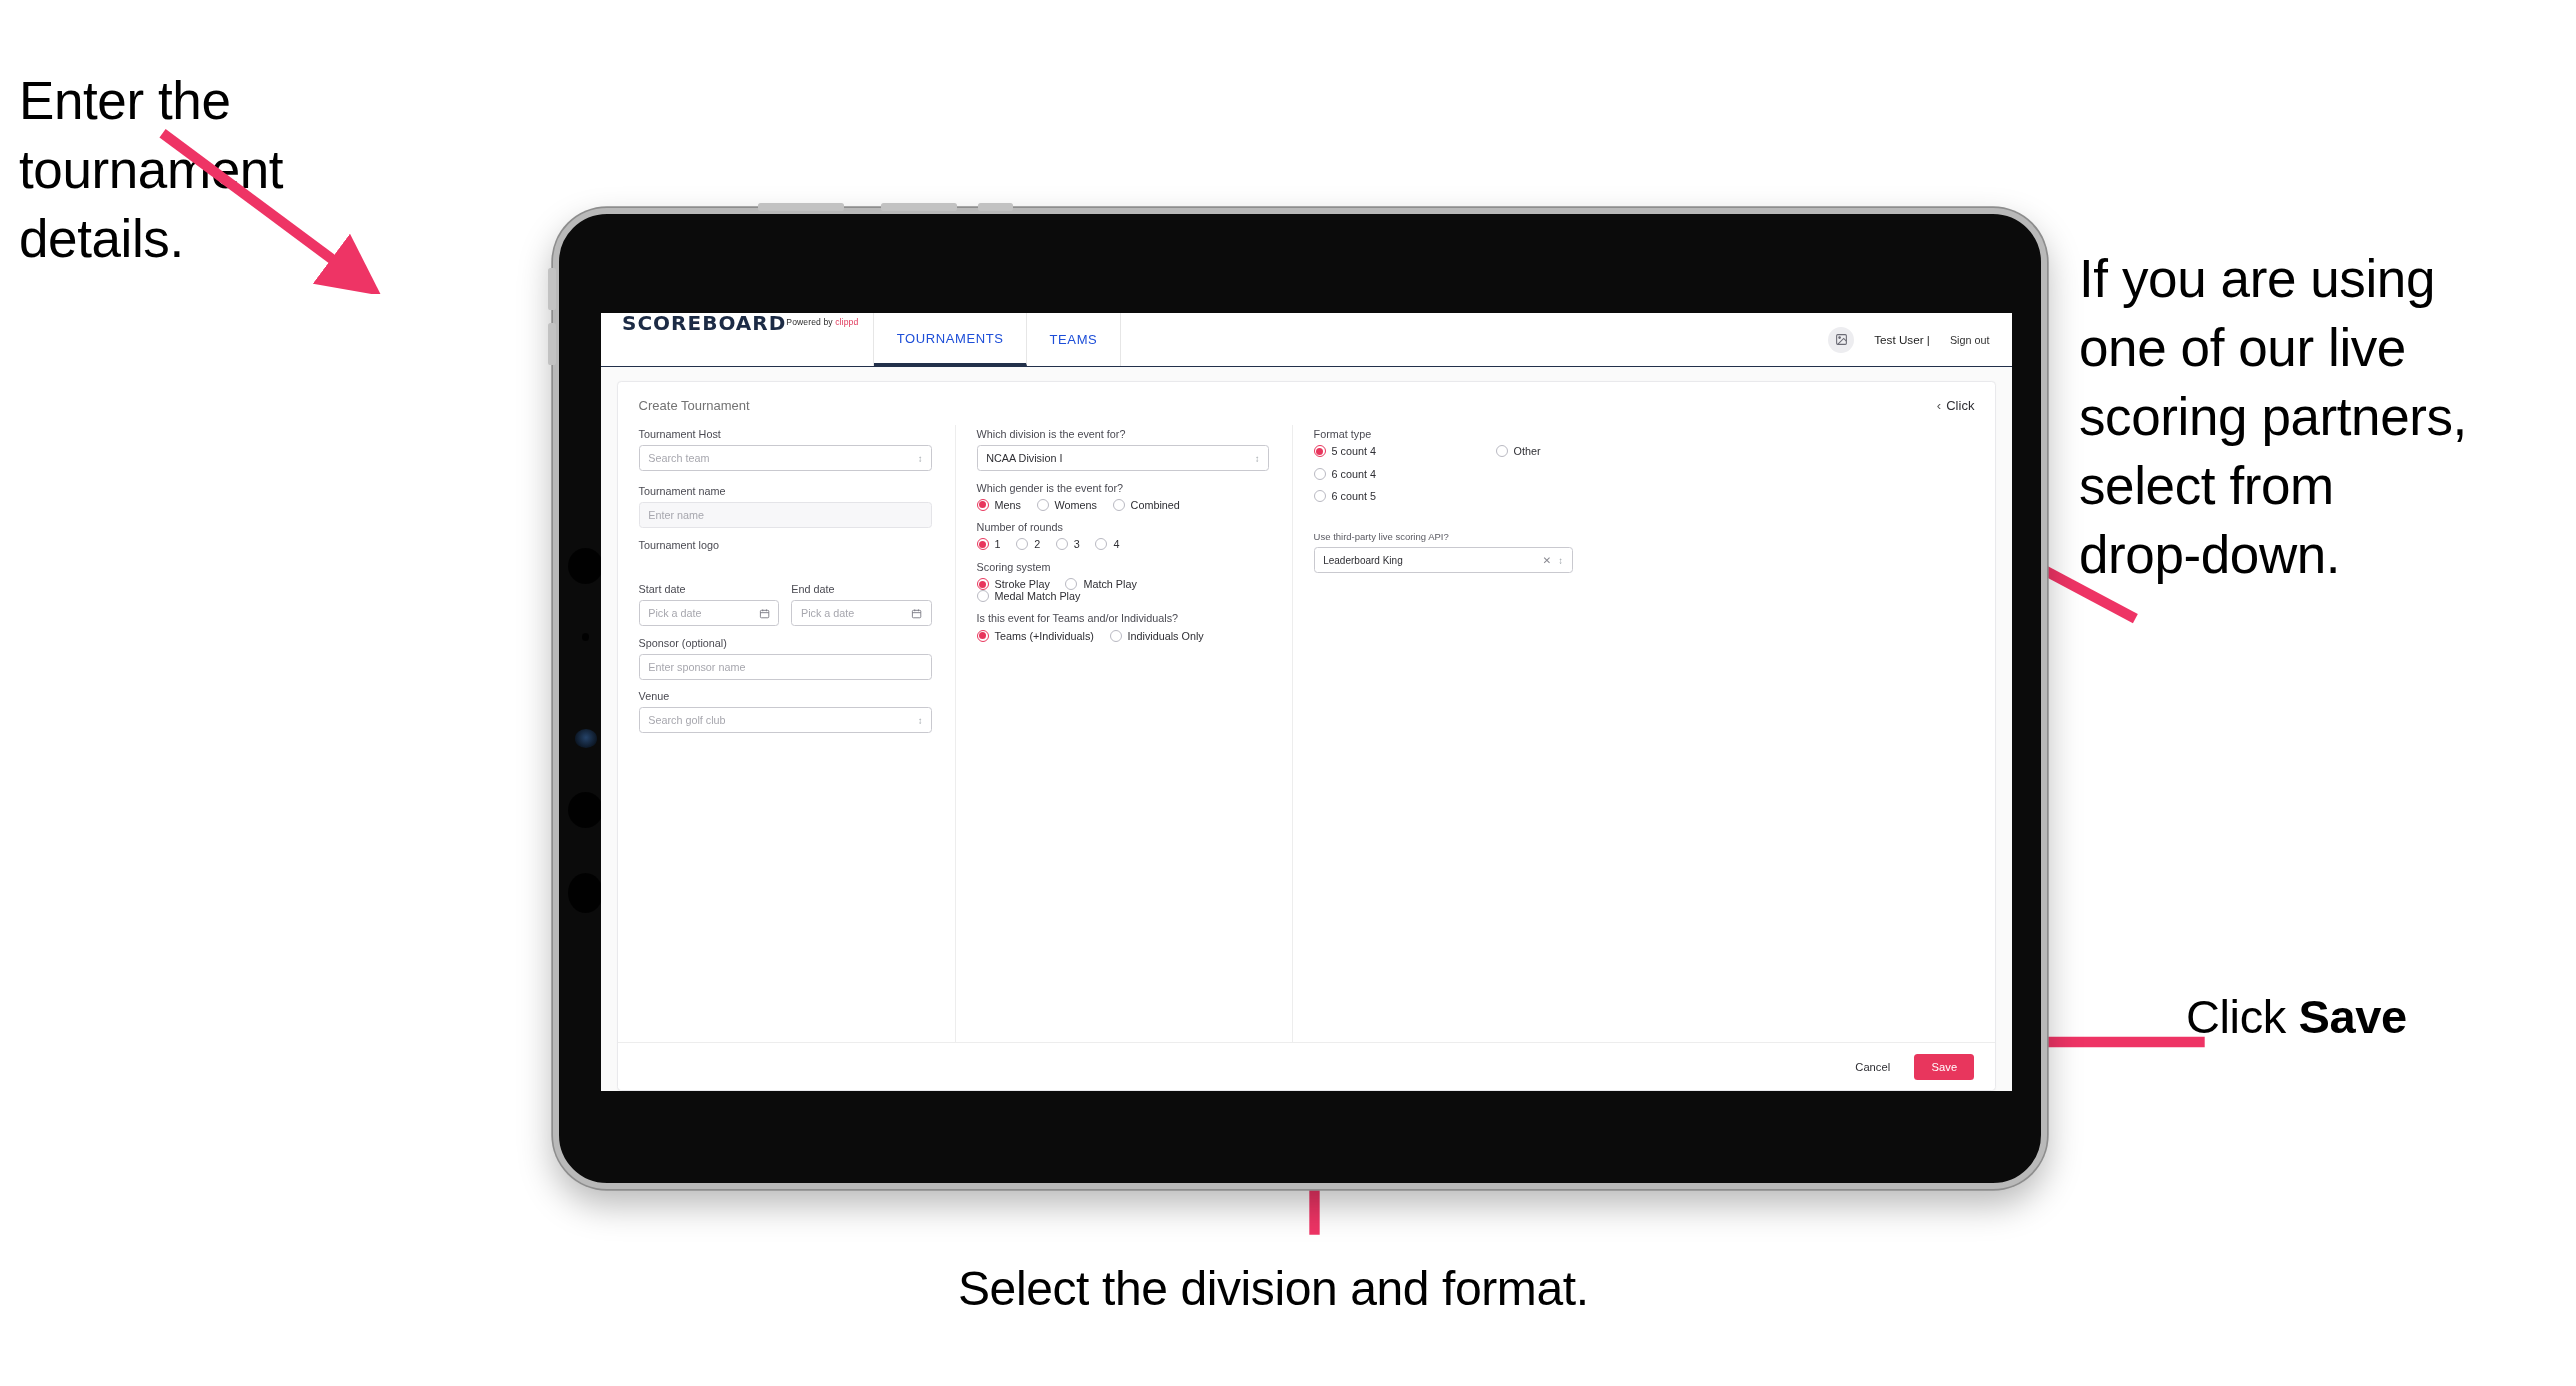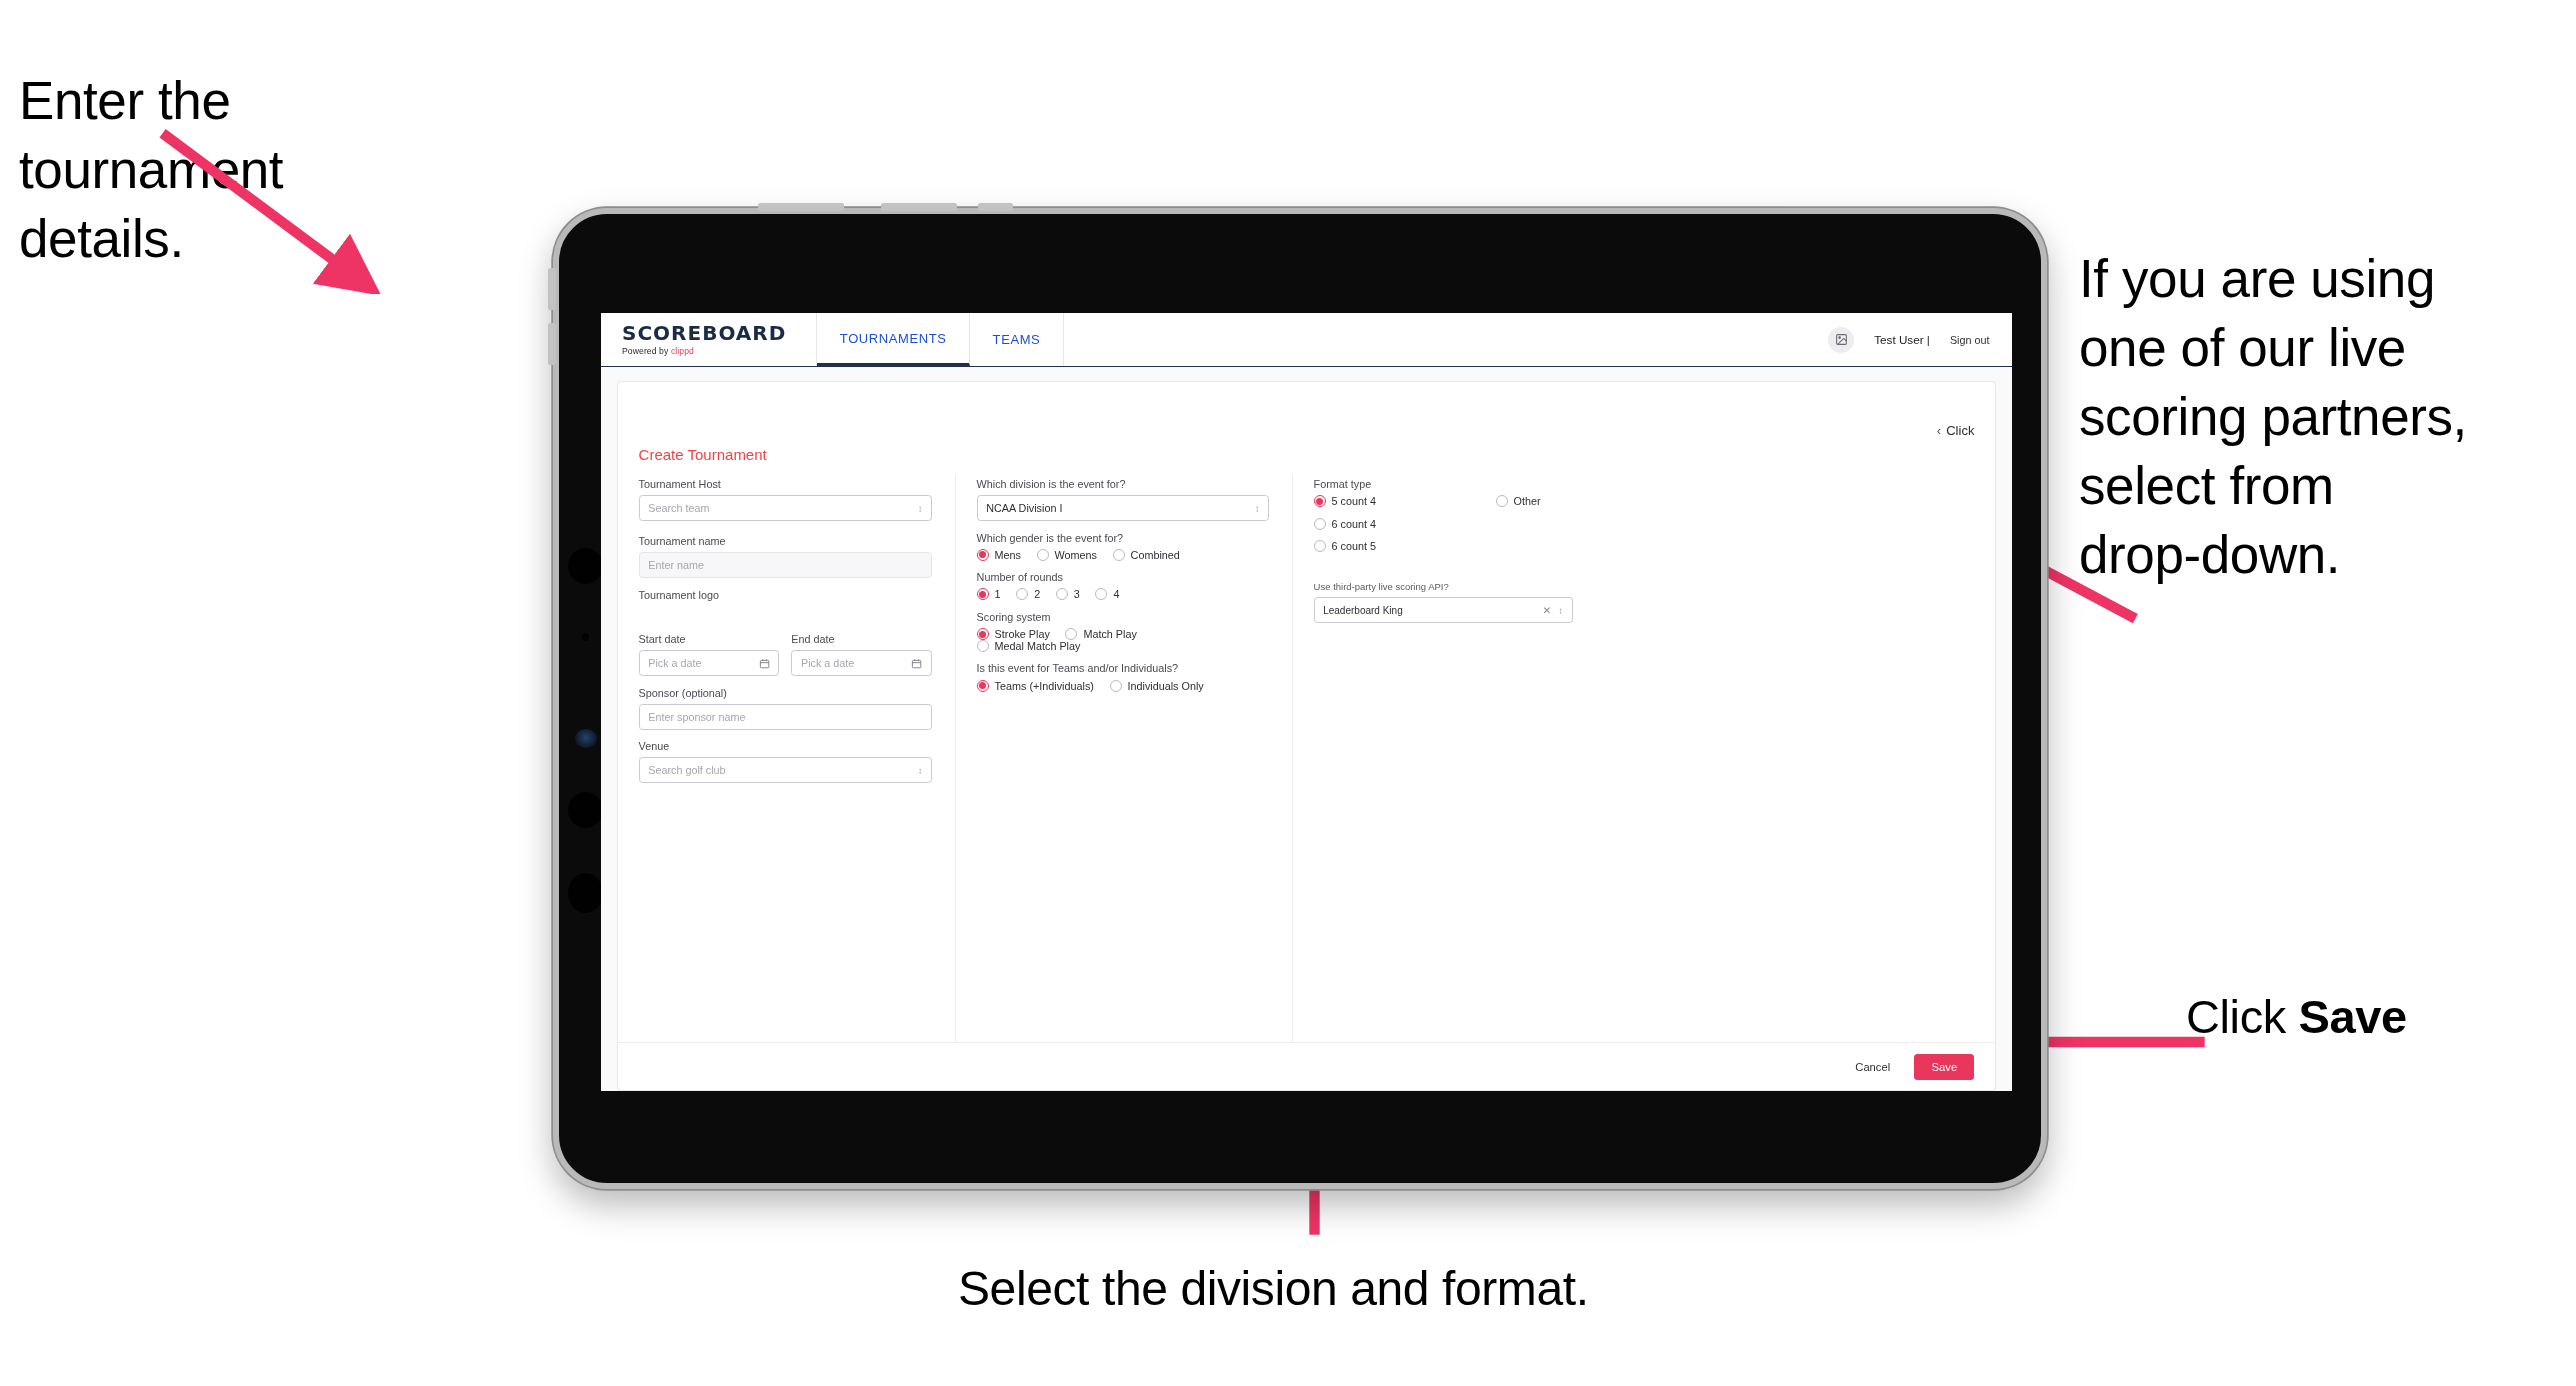--- a/index.html
+++ b/index.html
@@ -64,22 +64,22 @@
   }
 
   
   .topnav {
     height: 54px; background: #fff;
     border-bottom: 1.7px solid #22304a;
     display: flex; align-items: stretch;
     position: relative;
   }
   .brand {
-    display: flex; flex-direction: column; justify-content: center;
-    padding: 0 30px 0 21px; min-width: 147px;
+    display: flex; flex-direction: row; justify-content: center;
+    padding: 0 15px 0 21px; min-width: 147px;
     border-right: 0.9px solid #e6e6e6;
   }
   .brand-title {
     font-family: "DejaVu Sans", sans-serif;
     font-weight: 700; font-size: 20px; letter-spacing: 1px;
     color: #1c2b45; line-height: 1;
   }
   .brand-sub { font-size: 8.6px; color: #2b2b2b; margin-top: 3.5px; letter-spacing: 0.1px; }
   .brand-sub em { font-style: normal; color: #e03a5c; font-weight: 400; }
 
@@ -109,21 +109,21 @@
   .card {
     background: #fff; border: 0.9px solid #e9e9ec; border-radius: 4.3px;
     height: 100%;
     display: flex; flex-direction: column;
     box-shadow: 0 0.9px 1.7px rgba(0,0,0,.03);
   }
   .card-head {
     display: flex; align-items: center; justify-content: space-between;
     padding: 15.6px 21px 12px 21px;
   }
-  .card-title { font-size: 15px; color: #ef4444; font-weight: 400; margin-top: 48px; }
+  .card-title { font-size: 13px; color: #737373; font-weight: 400; }
   .back-link { font-size: 13px; color: #2e2e33; cursor: pointer; display:flex; align-items:center; gap:5.2px;}
   .back-chev { font-size: 13px; color:#555; }
 
   .columns { display: flex; flex: 1; padding: 0 0 0 0; }
   .col { padding: 3.5px 22.5px 0 21px; }
   .col-1 { width: 337px; }
   .col-2 { width: 337px; border-left: 0.9px solid #ededed; padding-left: 21px; }
   .col-3 { flex: 1; border-left: 0.9px solid #ededed; padding-left: 21px; }
 
   .flabel { font-size: 10.8px; color: #4a4a52; margin: 0 0 5.2px 0; }

